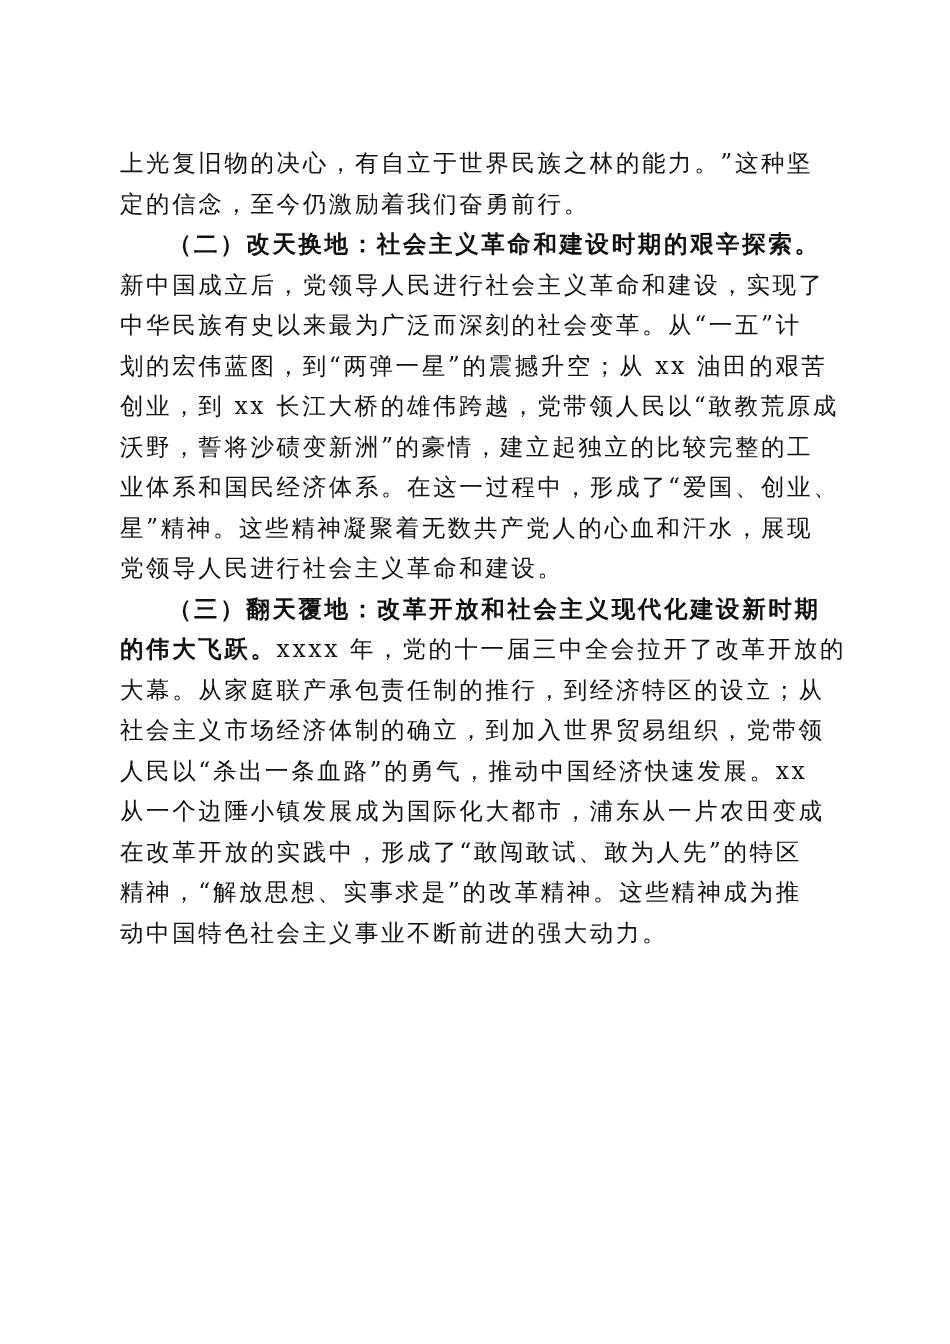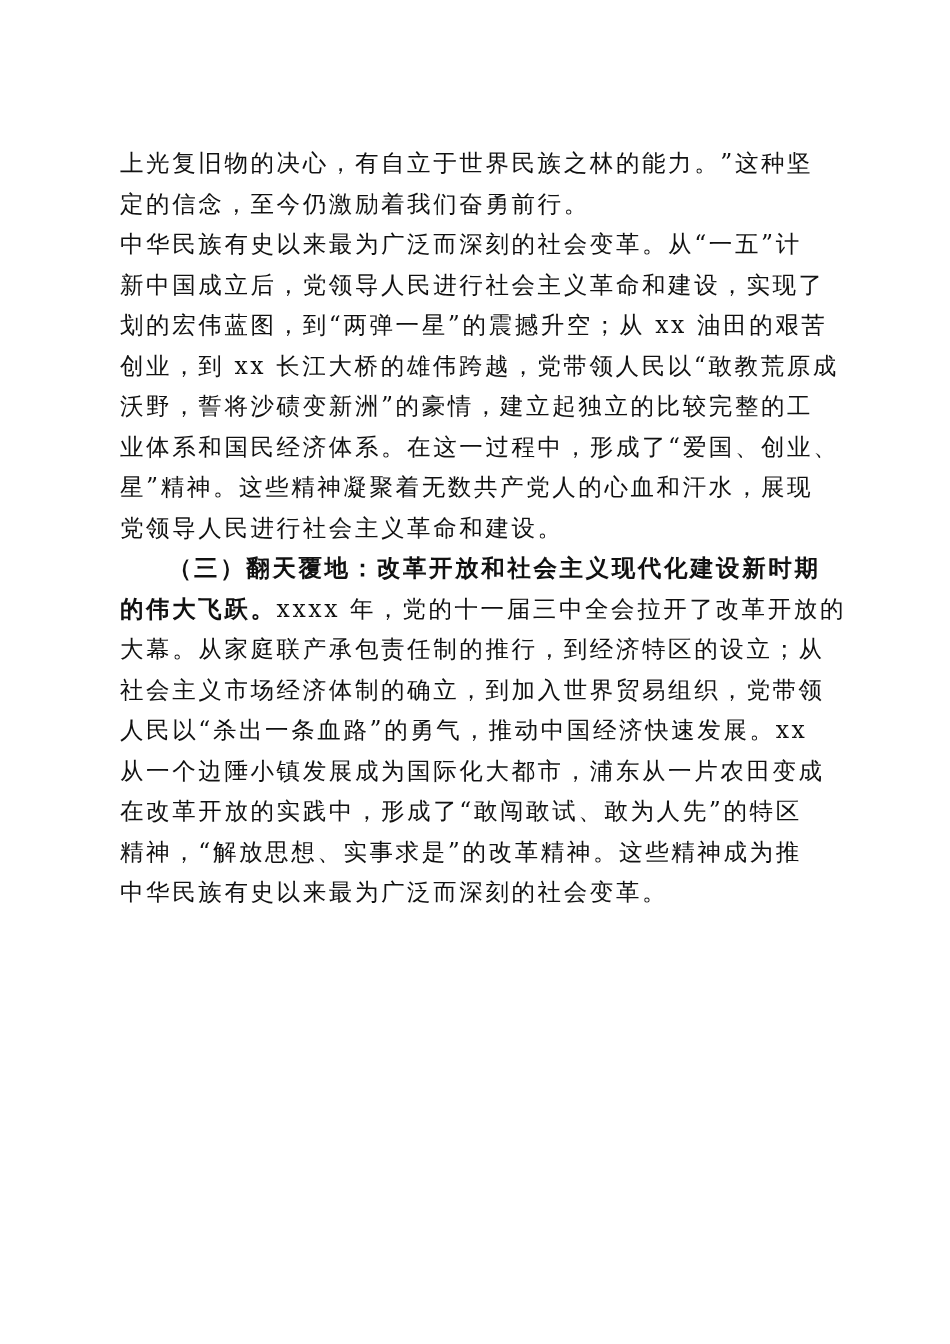--- a/index.html
+++ b/index.html
@@ -50,36 +50,37 @@
 
 <div class="page">
   <div class="content">
 
     <div>
       <span class="line">上光复旧物的决心，有自立于世界民族之林的能力。”这种坚</span>
       <span class="line">定的信念，至今仍激励着我们奋勇前行。</span>
     </div>
 
     <div>
+      <span class="line indent bold">（二）改天换地：社会主义革命和建设时期的艰辛探索。</span>
+      <span class="line">新中国成立后，党领导人民进行社会主义革命和建设，实现了</span>
       <span class="line">中华民族有史以来最为广泛而深刻的社会变革。从“一五”计</span>
-      <span class="line">新中国成立后，党领导人民进行社会主义革命和建设，实现了</span>
       <span class="line">划的宏伟蓝图，到“两弹一星”的震撼升空；从 xx 油田的艰苦</span>
       <span class="line">创业，到 xx 长江大桥的雄伟跨越，党带领人民以“敢教荒原成</span>
       <span class="line">沃野，誓将沙碛变新洲”的豪情，建立起独立的比较完整的工</span>
       <span class="line">业体系和国民经济体系。在这一过程中，形成了“爱国、创业、</span>
       <span class="line">星”精神。这些精神凝聚着无数共产党人的心血和汗水，展现</span>
       <span class="line">党领导人民进行社会主义革命和建设。</span>
     </div>
 
     <div>
       <span class="line indent bold">（三）翻天覆地：改革开放和社会主义现代化建设新时期</span>
       <span class="line"><span class="bold">的伟大飞跃。</span><span>xxxx 年，党的十一届三中全会拉开了改革开放的</span></span>
       <span class="line">大幕。从家庭联产承包责任制的推行，到经济特区的设立；从</span>
       <span class="line">社会主义市场经济体制的确立，到加入世界贸易组织，党带领</span>
       <span class="line">人民以“杀出一条血路”的勇气，推动中国经济快速发展。xx</span>
       <span class="line">从一个边陲小镇发展成为国际化大都市，浦东从一片农田变成</span>
       <span class="line">在改革开放的实践中，形成了“敢闯敢试、敢为人先”的特区</span>
       <span class="line">精神，“解放思想、实事求是”的改革精神。这些精神成为推</span>
-      <span class="line">中华民族有史以来最为广泛而深刻的社会变革。</span>
+      <span class="line">动中国特色社会主义事业不断前进的强大动力。</span>
     </div>
 
   </div>
 </div>
 
 </body></html>

